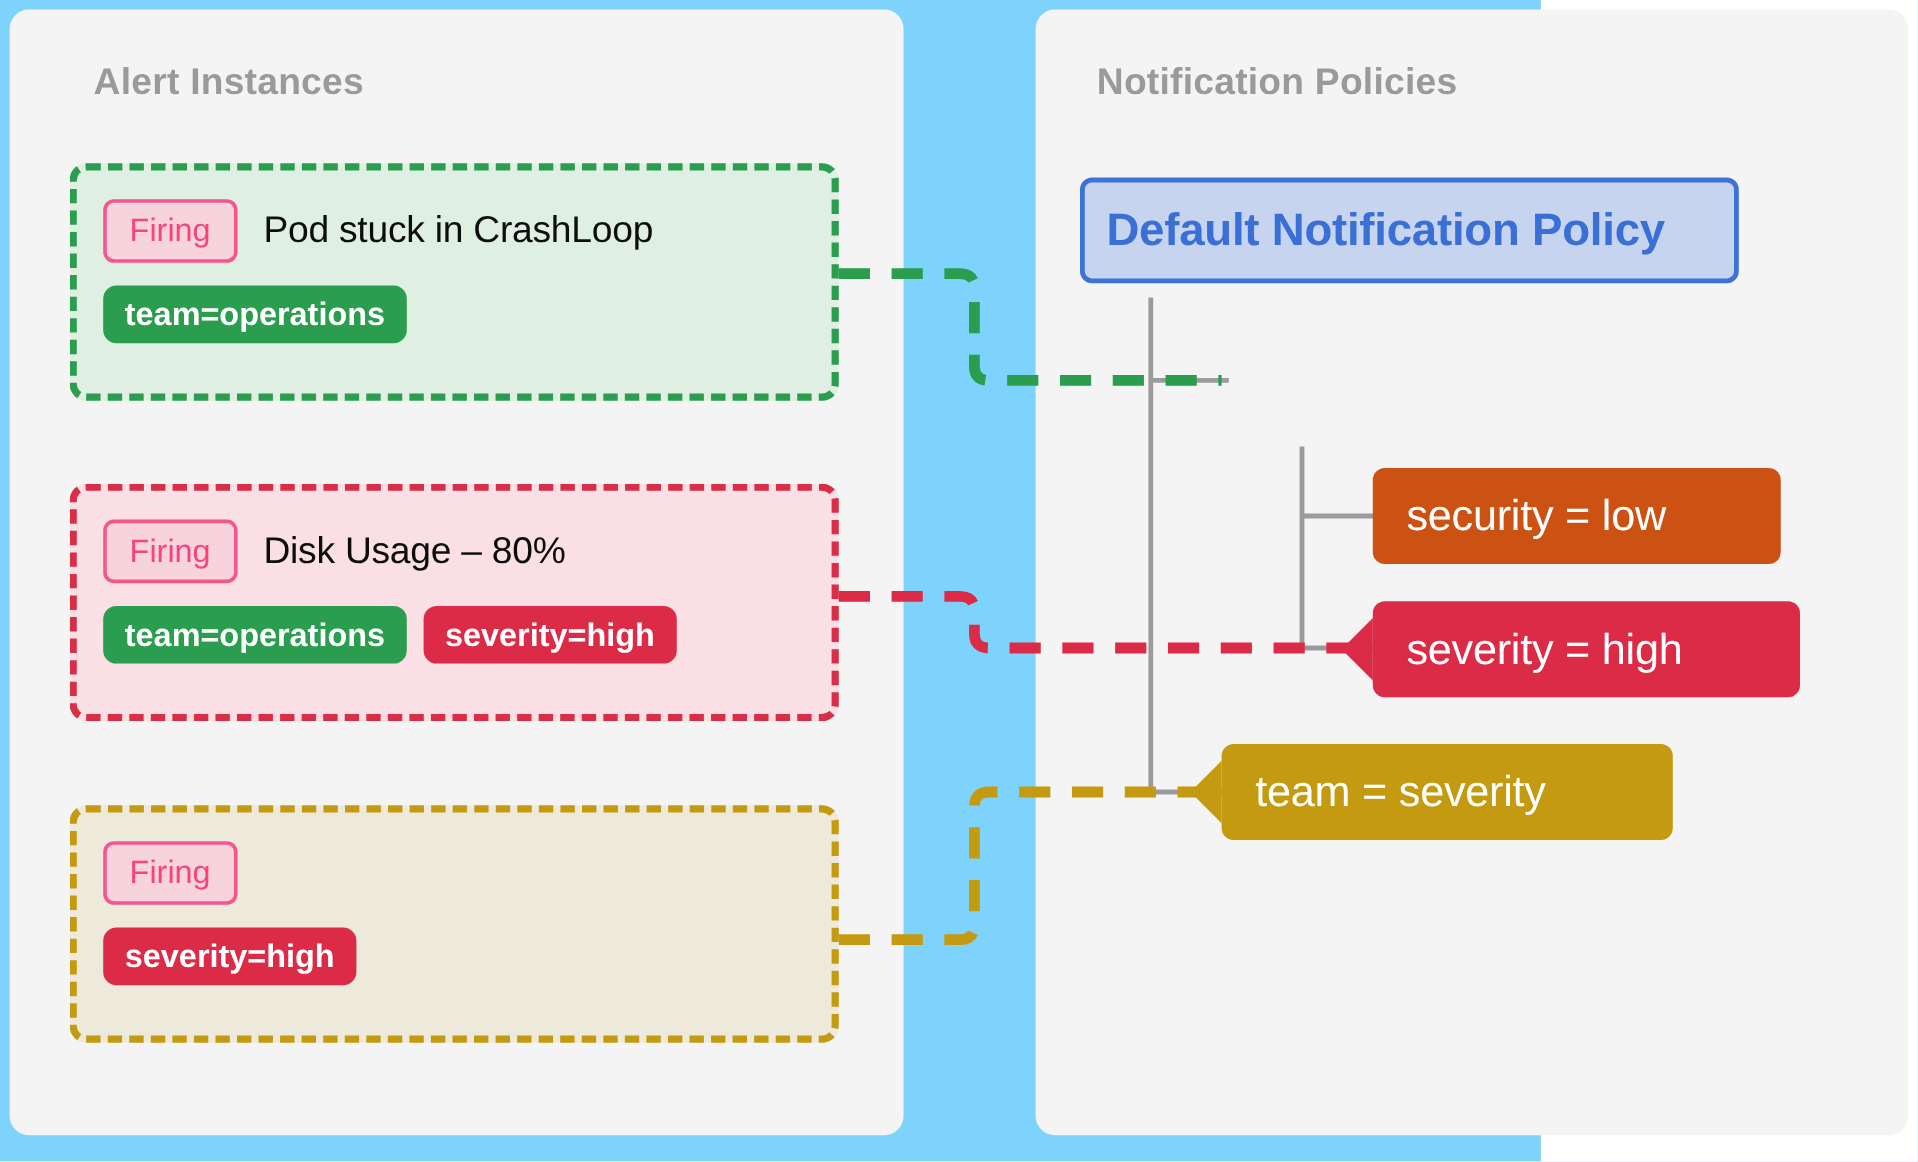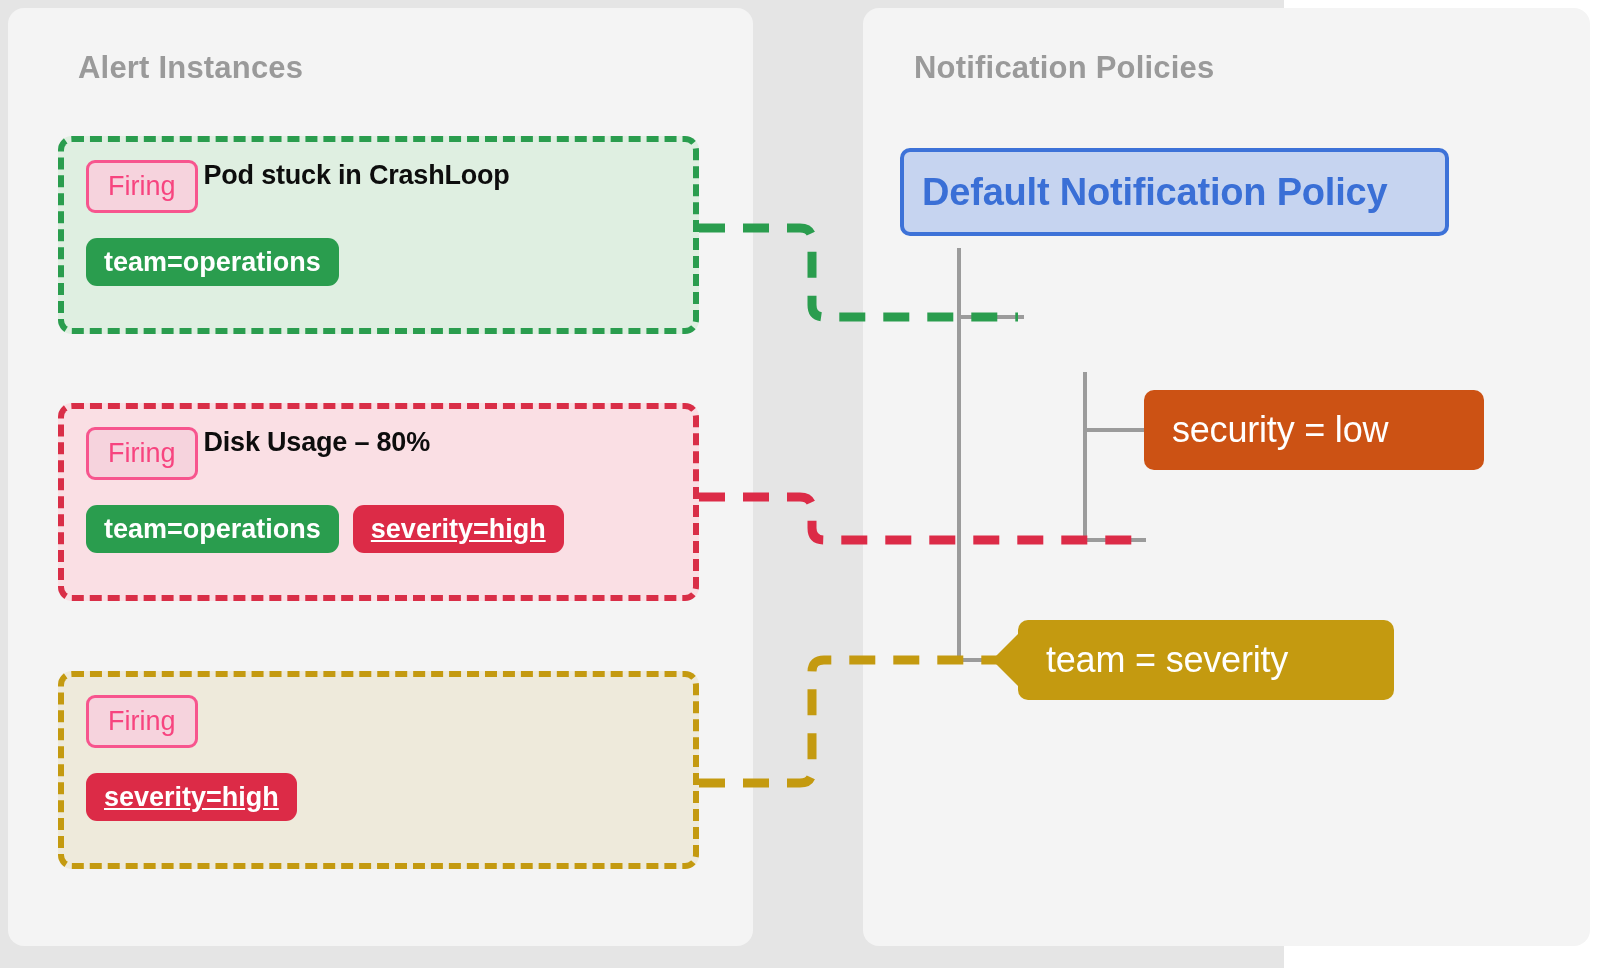--- a/index.html
+++ b/index.html
@@ -9,21 +9,21 @@
     height: 968px;
     background: #ffffff;
     font-family: "Liberation Sans", sans-serif;
     overflow: hidden;
   }
 
   #stage {
     position: relative;
     width: 1284px;
     height: 968px;
-    background: #e5e5e5;
+    background: #7dd3fc;
     padding-left: 20px;
   }
 
   
   .panel {
     position: absolute;
     background: #f4f4f4;
     border-radius: 16px;
   }
   #panel-alerts   { left: 8px;   top: 8px; width: 745px;  height: 938px; }
@@ -52,59 +52,59 @@
   .alert-card.green  { border-color: #2a9d4e; background: #dfefe1; }
   .alert-card.red    { border-color: #d92e47; background: #fadfe4; }
   .alert-card.yellow { border-color: #c49a10; background: #eeeadb; }
 
   #alert-0 { left: 58px; top: 136px; width: 641px; height: 198px; }
   #alert-1 { left: 58px; top: 403px; width: 641px; height: 198px; }
   #alert-2 { left: 58px; top: 671px; width: 641px; height: 198px; }
 
   .alert-head {
     display: flex;
-    align-items: flex-start;
-    gap: 6px;
+    align-items: center;
+    gap: 22px;
     height: 64px;
   }
   .firing-badge {
     background: #f6d3dd;
     border: 3px solid #f7558e;
     border-radius: 9px;
     color: #f7447f;
     font-size: 27px;
     font-weight: normal;
     padding: 10px 19px;
     line-height: 1;
     white-space: nowrap;
   }
   .alert-title {
-    font-size: 27px;
-    font-weight: bold;
+    font-size: 31px;
+    font-weight: normal;
     color: #0d0d0d;
     white-space: nowrap;
     letter-spacing: -0.2px;
   }
 
   .alert-tags {
     display: flex;
     gap: 14px;
     margin-top: 14px;
   }
   .tag {
     border-radius: 11px;
     color: #ffffff;
     font-size: 27px;
     font-weight: bold;
     padding: 10px 18px;
     line-height: 1.05;
     white-space: nowrap;
   }
   .tag.green  { background: #2a9d4e; }
-  .tag.red    { background: #dc2b47; text-decoration: underline; }
+  .tag.red    { background: #dc2b47; }
   .tag.yellow { background: #c49a10; }
 
   
   #policy-root {
     position: absolute;
     left: 900px;
     top: 148px;
     width: 549px;
     height: 88px;
     background: #c6d4f0;
@@ -232,18 +232,21 @@
 
   <div id="policy-root">
     <span class="label">Default Notification Policy</span>
   </div>
 
 
   <div class="policy-chip orange" id="chip-sev-low">
     <span>security = low</span>
   </div>
 
+  <div class="policy-chip red notched" id="chip-sev-high">
+    <span>severity = high</span>
+  </div>
 
   <div class="policy-chip yellow notched" id="chip-team-sec">
     <span>team = severity</span>
   </div>
 
 </div>
 
 </body></html>

